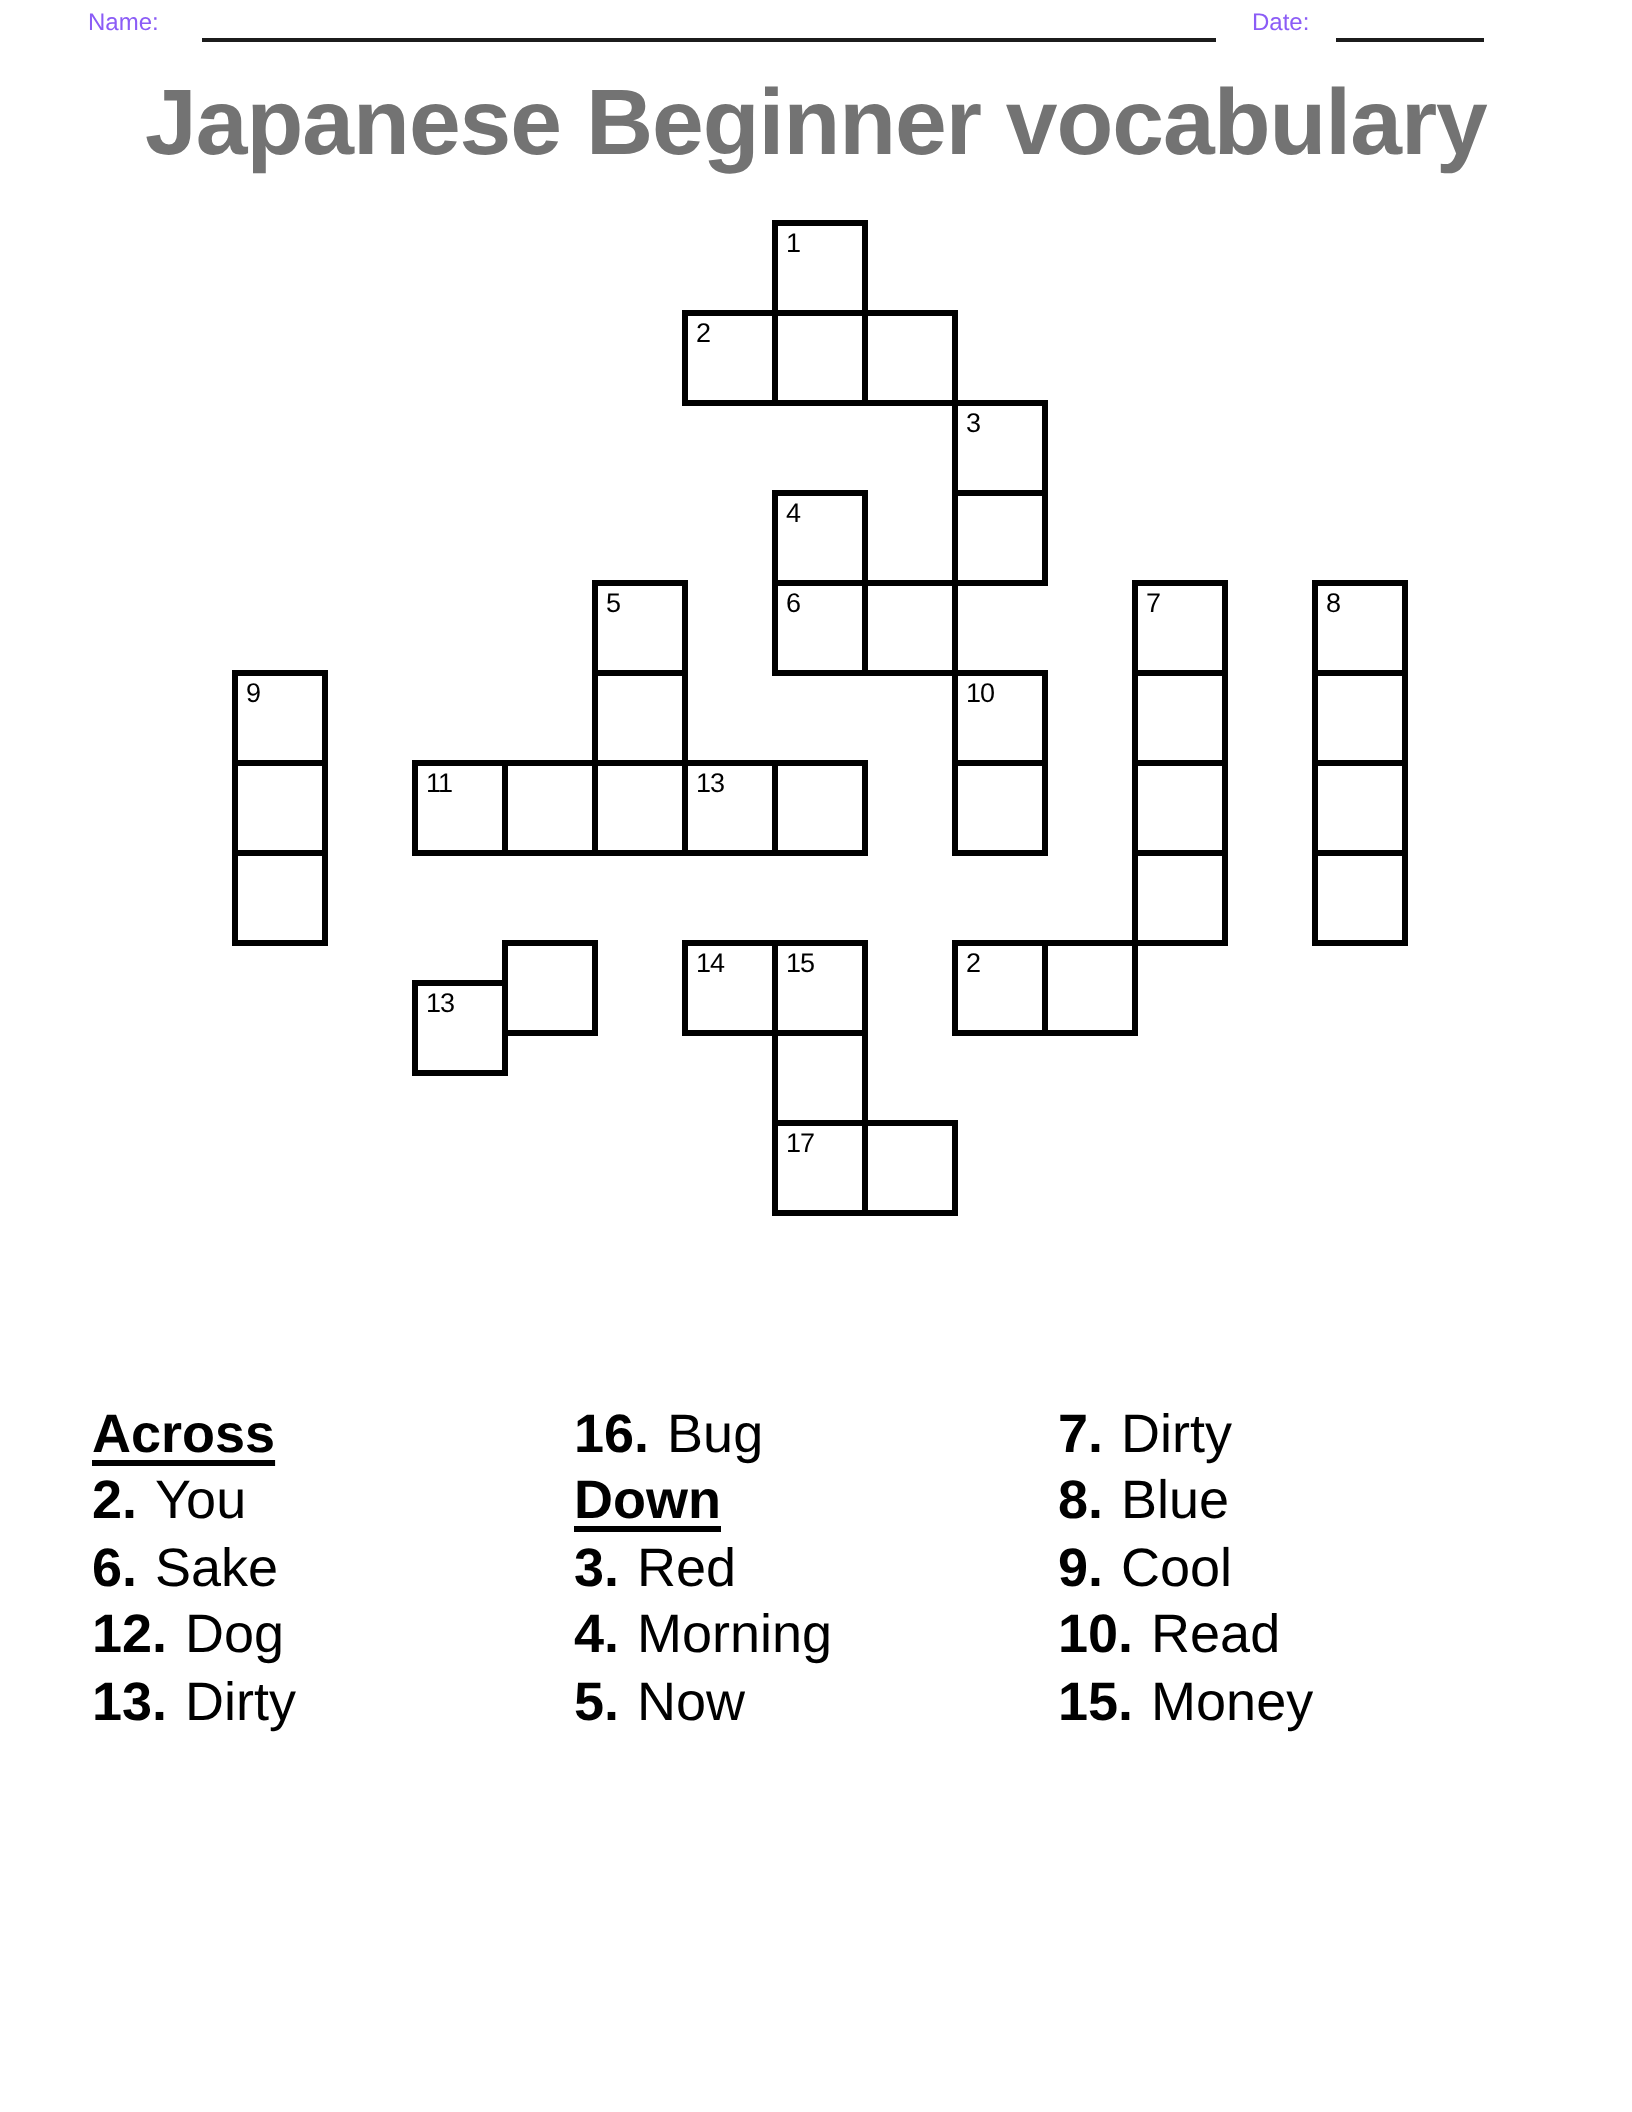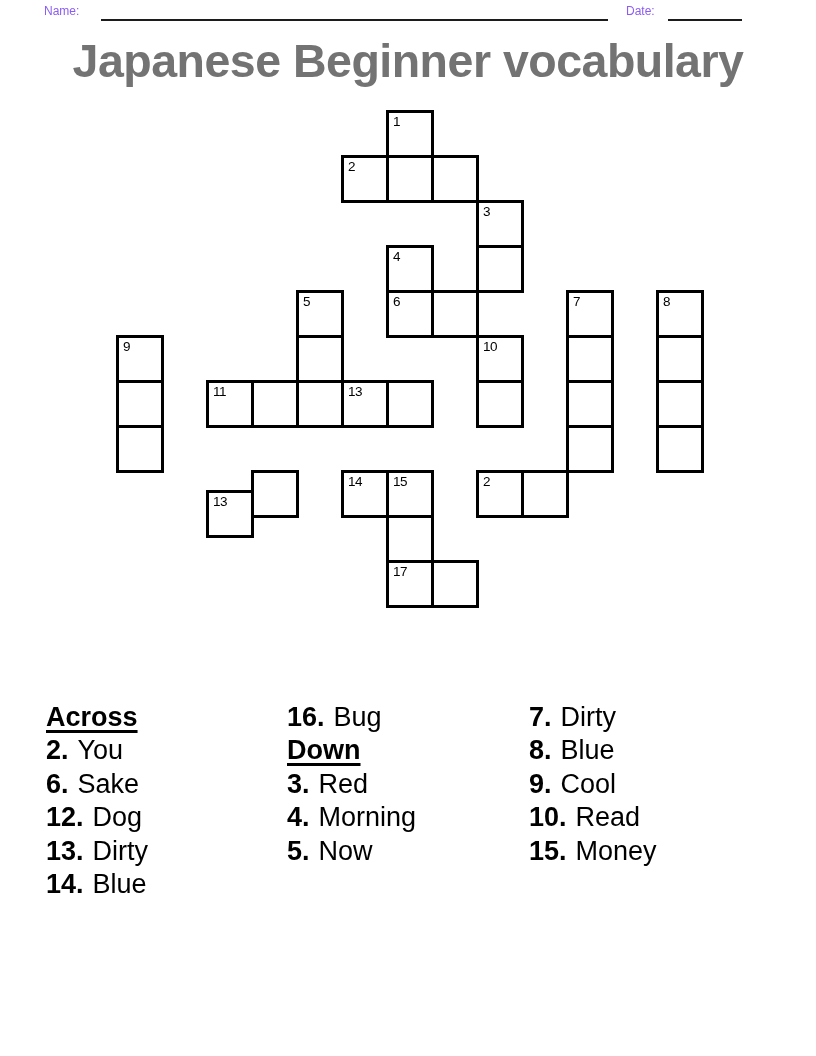--- a/index.html
+++ b/index.html
@@ -127,21 +127,20 @@
       <div class="cell" style="left: 315px; top: 450px;"></div>
     </div>
 
   <div>
     <div class="clue-col col-a">
         <div class="clue-head">Across</div>
         <div class="clue"><span class="num">2.</span><span class="txt">You</span></div>
         <div class="clue"><span class="num">6.</span><span class="txt">Sake</span></div>
         <div class="clue"><span class="num">12.</span><span class="txt">Dog</span></div>
         <div class="clue"><span class="num">13.</span><span class="txt">Dirty</span></div>
-        <div class="clue"><span class="num">14.</span><span class="txt">Blue</span></div>
       </div>
     <div class="clue-col col-b">
         <div class="clue"><span class="num">16.</span><span class="txt">Bug</span></div>
         <div class="clue-head">Down</div>
         <div class="clue"><span class="num">3.</span><span class="txt">Red</span></div>
         <div class="clue"><span class="num">4.</span><span class="txt">Morning</span></div>
         <div class="clue"><span class="num">5.</span><span class="txt">Now</span></div>
       </div>
     <div class="clue-col col-c">
         <div class="clue"><span class="num">7.</span><span class="txt">Dirty</span></div>

